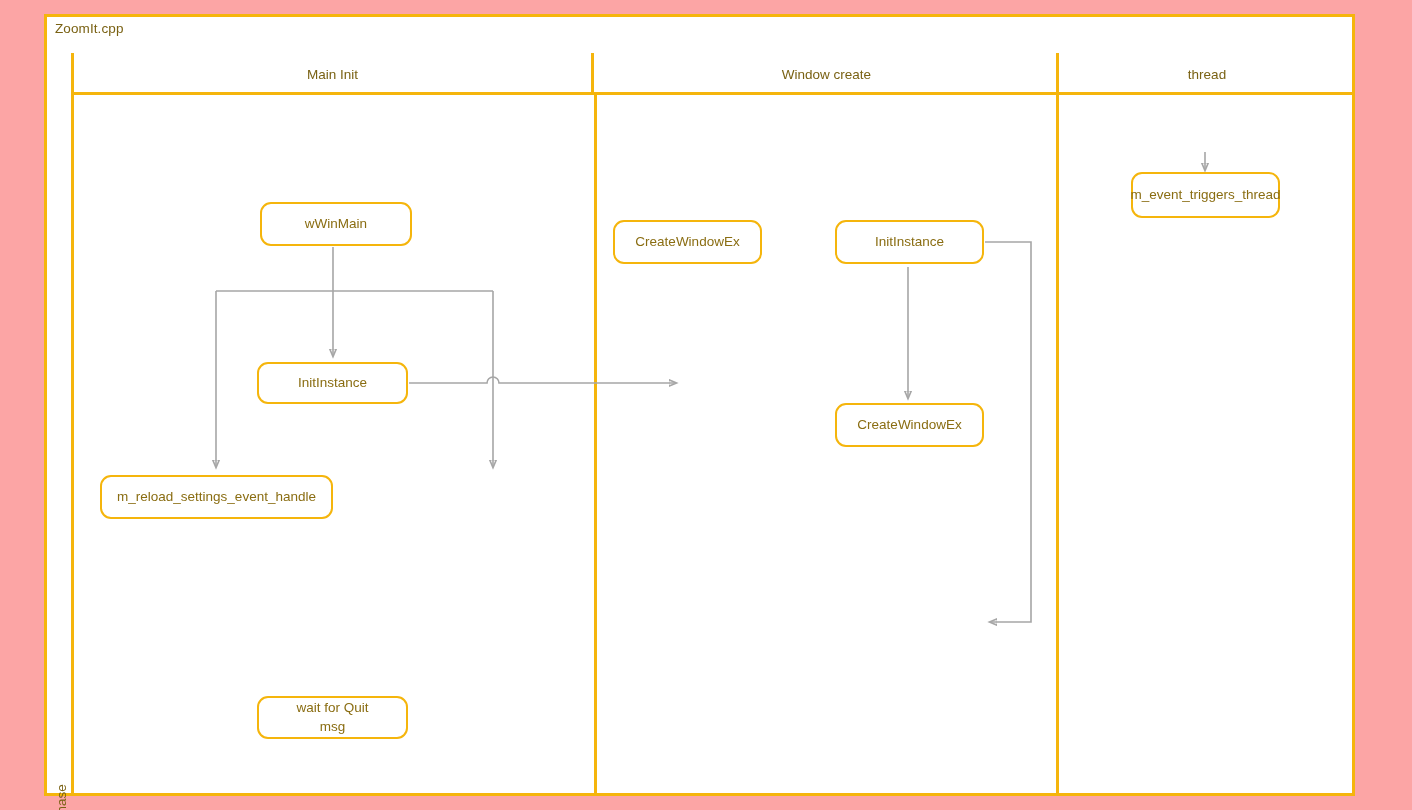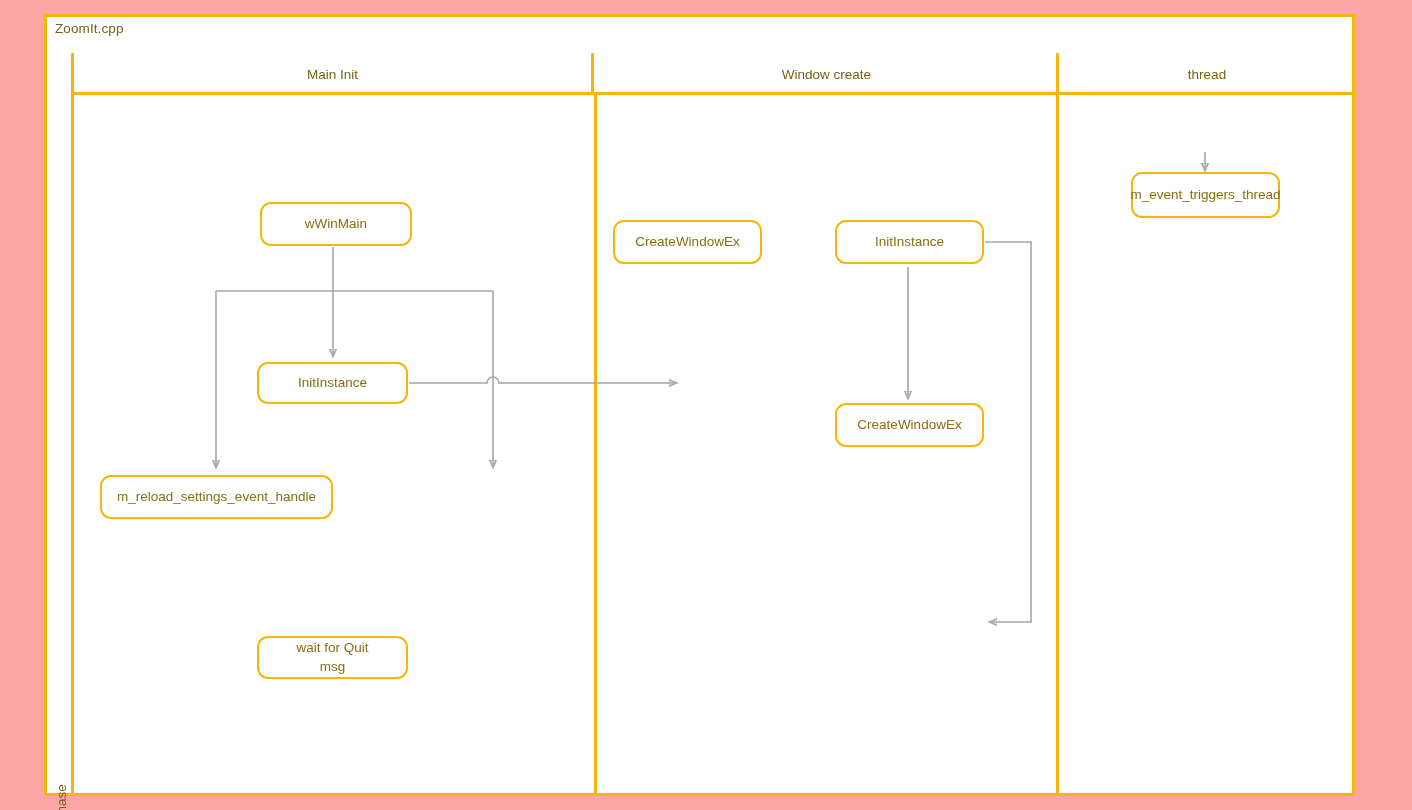--- a/index.html
+++ b/index.html
@@ -162,21 +162,21 @@
     <line x1="1205" y1="152" x2="1205" y2="170" marker-end="url(#ah)"></line>
   </svg>
 
   <div class="node" style="left:260px; top:202px; width:152px; height:44px;">wWinMain</div>
 
   <div class="node" style="left:100px; top:475px; width:233px; height:44px;">m_reload_settings_event_handle</div>
 
   <div class="node" style="left:257px; top:362px; width:151px; height:42px;">InitInstance</div>
 
 
-  <div class="node" style="left:257px; top:636px; width:151px; height:43px;">wait for Quit msg</div>
+  <div class="node" style="left:257px; top:696px; width:151px; height:43px;">wait for Quit msg</div>
 
   <div class="node" style="left:613px; top:220px; width:149px; height:44px;">CreateWindowEx</div>
 
   <div class="node" style="left:835px; top:220px; width:149px; height:44px;">InitInstance</div>
 
   <div class="node" style="left:835px; top:403px; width:149px; height:44px;">CreateWindowEx</div>
 
 
   <div class="node" style="left:1131px; top:172px; width:149px; height:46px;">m_event_triggers_thread</div>
 

